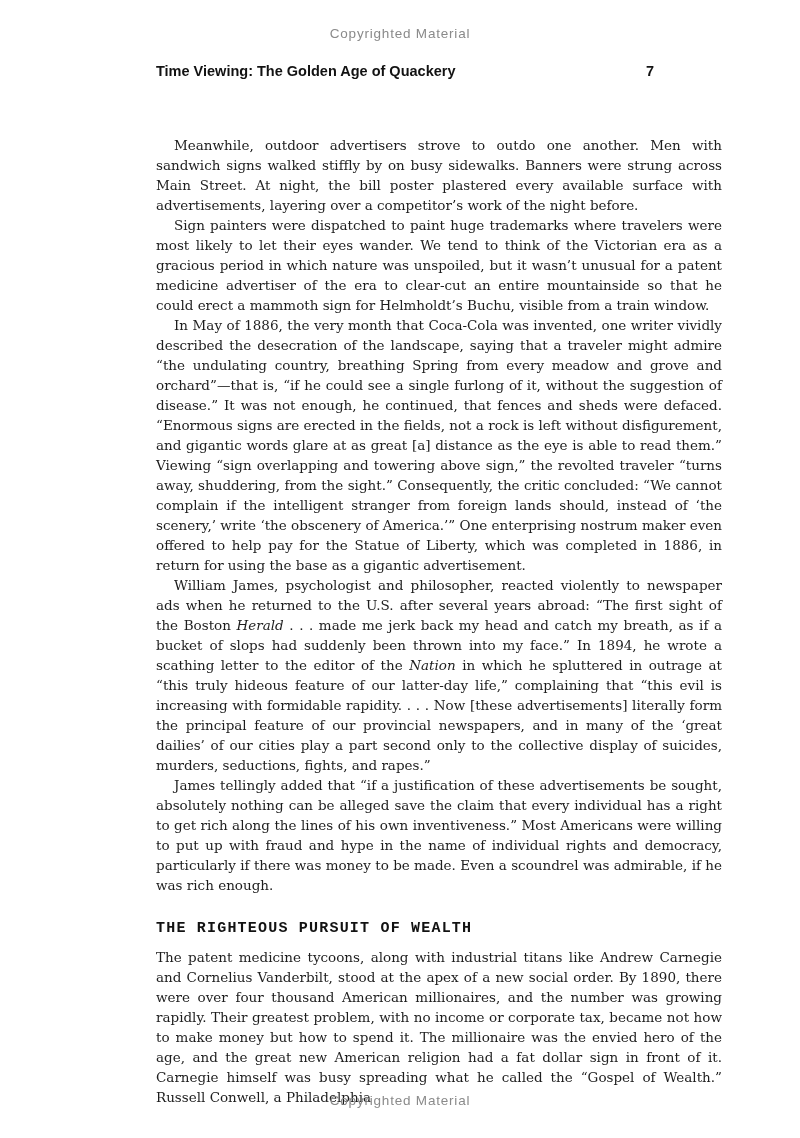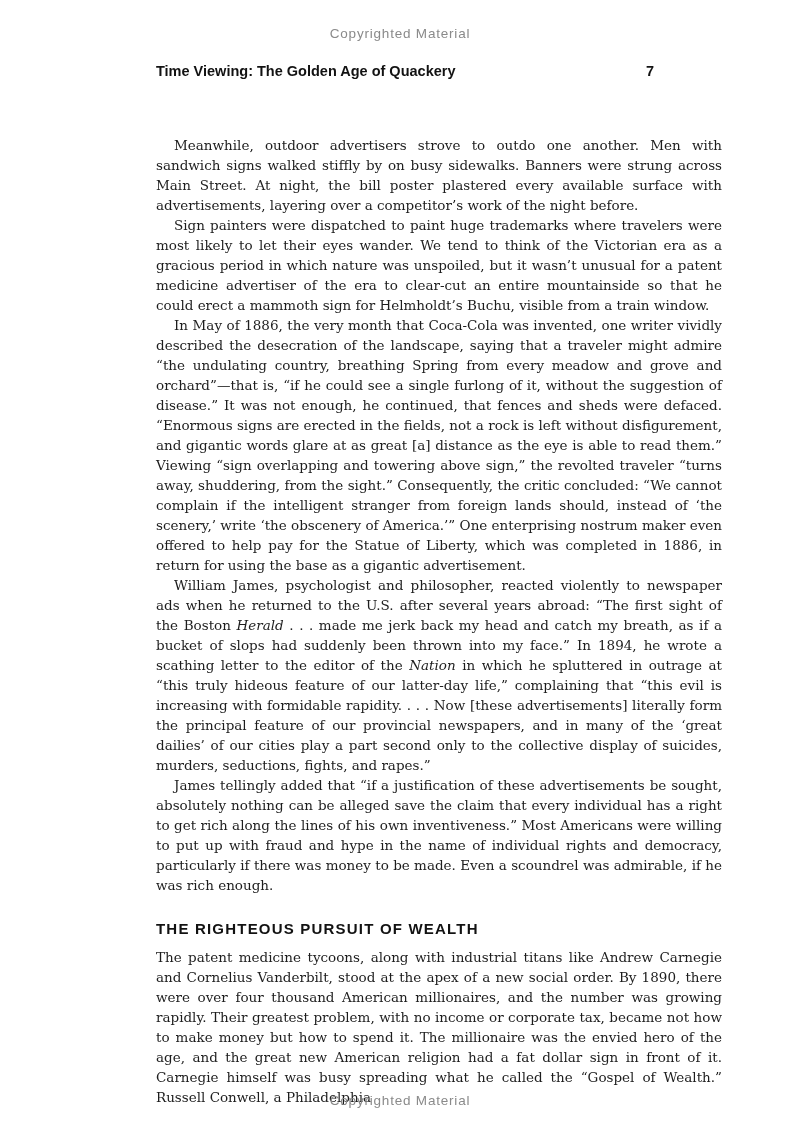--- a/index.html
+++ b/index.html
@@ -45,21 +45,21 @@
     width: 566px;
     font-size: 13.5px;
     line-height: 20px;
     color: #1d1d1d;
     text-align: justify;
     margin-top: 26px;
   }
   .paragraph { margin: 0; }
   .paragraph.indent { text-indent: 18px; }
   .section-heading {
-    font-family: Liberation Sans, sans-serif;
+    font-family: Liberation Mono, monospace;
     font-size: 15px;
     font-weight: bold;
     letter-spacing: 1.2px;
     color: #121212;
     margin: 24px 0 8px 0;
     text-align: left;
   }
   em { }
 </style>
 </head>

